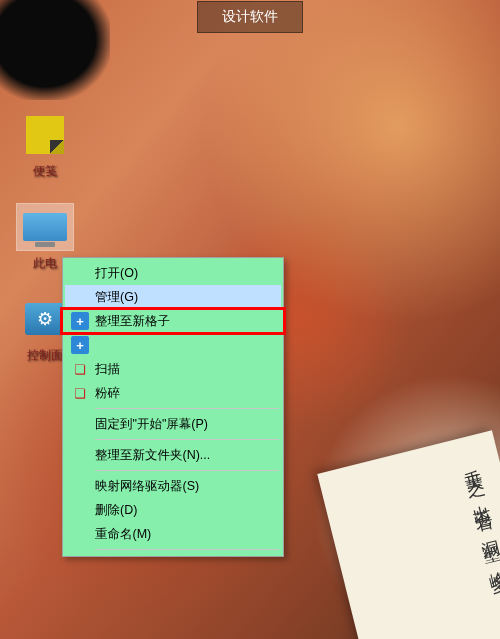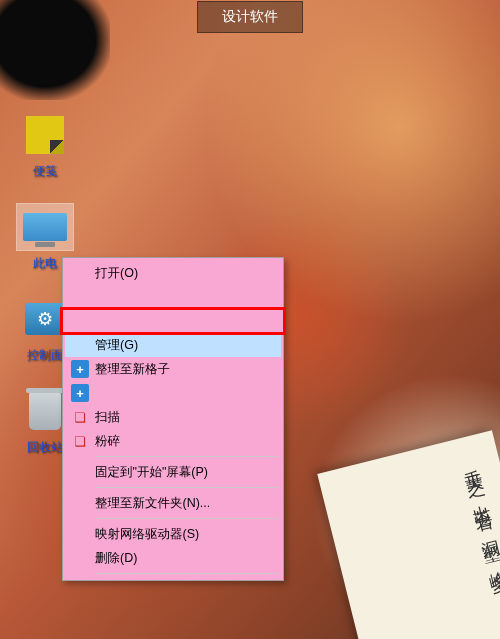--- a/index.html
+++ b/index.html
@@ -62,21 +62,21 @@
 }
 .icon-box {
   width: 56px;
   height: 46px;
   display: flex;
   align-items: center;
   justify-content: center;
   padding: 2px;
 }
 .icon-label {
-  color: #1d4ed8;
+  color: #7f1d1d;
   font-size: 12px;
   text-align: center;
   text-shadow: 1px 1px 2px rgba(0,0,0,0.8);
   white-space: nowrap;
 }
 
 .glyph-sticky { width: 38px; height: 38px; background: #e0c814; position: relative; }
 .glyph-sticky::after { content: ""; position: absolute; right: 0; bottom: 0; width: 14px; height: 14px; background: linear-gradient(135deg, #333 50%, #bba810 50%); }
 .glyph-pc { width: 44px; height: 28px; background: linear-gradient(#5fb4e6,#3a8cc8); border-radius: 2px; position: relative; }
 .glyph-pc::after { content:""; position:absolute; bottom:-6px; left:50%; transform:translateX(-50%); width:20px; height:5px; background:#888; border-radius:1px; }
@@ -84,39 +84,38 @@
 .glyph-net::before { content:""; position:absolute; bottom:-8px; left:50%; transform:translateX(-50%); width:3px; height:8px; background:#888; }
 .glyph-net::after { content:""; position:absolute; bottom:-10px; left:50%; transform:translateX(-50%); width:22px; height:3px; background:#888; }
 .glyph-ctrl { width: 40px; height: 32px; background: linear-gradient(#4fa8d8,#2a78b0); border-radius: 3px; display:flex; align-items:center; justify-content:center; color:#fff; font-size:18px; }
 .glyph-bin { width: 32px; height: 38px; background: linear-gradient(#cfd6da,#a8b0b6); border-radius: 3px 3px 5px 5px; position:relative; }
 .glyph-bin::before { content:""; position:absolute; top:-4px; left:-3px; right:-3px; height:5px; background:#b8c0c4; border-radius:2px; }
 .context-menu {
   position: absolute;
   top: 257px;
   left: 62px;
   width: 222px;
-  background: #f9a8d4;
+  background: #86efac;
   border: 1px solid #a0a0a0;
   box-shadow: 3px 3px 6px rgba(0,0,0,0.3);
   padding: 3px 2px;
   font-size: 12.5px;
 }
 .menu-item {
   display: flex;
   align-items: center;
   height: 24px;
   padding: 0 18px 0 30px;
   position: relative;
   cursor: pointer;
   color: #000;
   white-space: nowrap;
 }
 .menu-item.highlighted {
   background: #bfe0ff;
-  margin-top: 48px;
 }
 .highlight-box {
   position: absolute;
   border: 3px solid #ff0000;
   pointer-events: none;
 }
 .menu-sep {
   height: 1px;
   background: #c8c8c8;
   margin: 3px 2px 3px 30px;
@@ -185,26 +184,20 @@
   </div>
 
 
   <div class="desktop-icon">
     <div class="icon-box">
         <div class="glyph-ctrl">⚙</div>
       </div>
     <div class="icon-label">控制面</div>
   </div>
 
-  <div class="desktop-icon">
-    <div class="icon-box">
-        <div class="glyph-bin"></div>
-      </div>
-    <div class="icon-label">回收站</div>
-  </div>
 
 </div>
 
 <div class="context-menu">
   <div class="menu-item">
       <span>打开(O)</span>
     </div>
   <div class="menu-item highlighted">
       <span>管理(G)</span>
     </div>
@@ -231,16 +224,19 @@
   <div class="menu-item">
       <span>整理至新文件夹(N)...</span>
     </div>
   <div class="menu-sep"></div>
   <div class="menu-item">
       <span>映射网络驱动器(S)</span>
     </div>
   <div class="menu-item">
       <span>删除(D)</span>
     </div>
+  <div class="menu-item">
+      <span>重命名(M)</span>
+    </div>
   <div class="menu-sep"></div>
 </div>
 
 <div class="highlight-box" style="top:307px; left:60px; width:226px; height:28px;"></div>
 
 </body></html>

